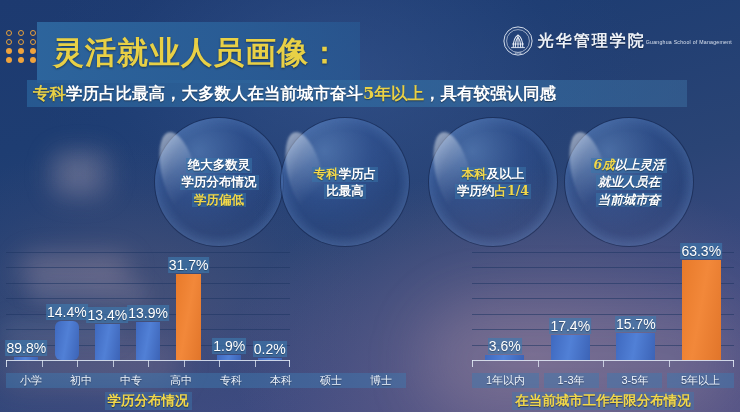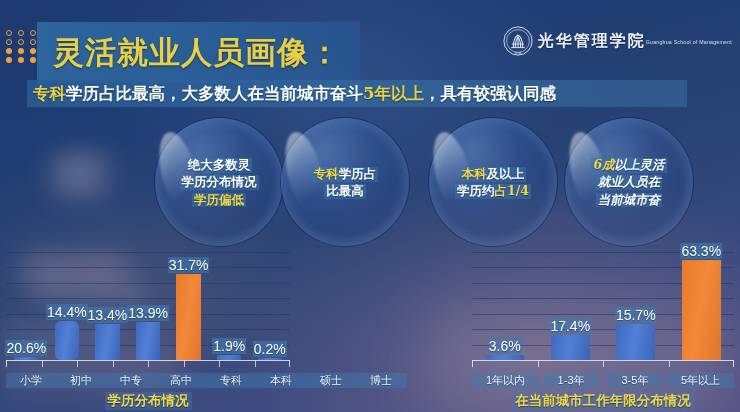--- a/index.html
+++ b/index.html
@@ -234,21 +234,21 @@
         <div class="gridline" style="top: 0px;"></div>
         <div class="gridline" style="top: 15.4286px;"></div>
         <div class="gridline" style="top: 30.8571px;"></div>
         <div class="gridline" style="top: 46.2857px;"></div>
         <div class="gridline" style="top: 61.7143px;"></div>
         <div class="gridline" style="top: 77.1429px;"></div>
         <div class="gridline" style="top: 92.5714px;"></div>
         <div class="bars">
           <div class="bar-cell">
             <div class="bar" style="height: 2.97px;">
-              <div class="bar-label">20.6%</div>
+              <div class="bar-label">89.8%</div>
             </div>
           </div>
           <div class="bar-cell">
             <div class="bar" style="height: 38.88px; border-radius: 6px;">
               <div class="bar-label">14.4%</div>
             </div>
           </div>
           <div class="bar-cell">
             <div class="bar" style="height: 36.18px;">
               <div class="bar-label">13.4%</div>
@@ -315,21 +315,21 @@
             <div class="bar" style="height: 5.184px;">
               <div class="bar-label">3.6%</div>
             </div>
           </div>
           <div class="bar-cell">
             <div class="bar" style="height: 25.056px; text-align: right;">
               <div class="bar-label">17.4%</div>
             </div>
           </div>
           <div class="bar-cell">
-            <div class="bar" style="height: 36px;">
+            <div class="bar" style="height: 27px;">
               <div class="bar-label">15.7%</div>
             </div>
           </div>
           <div class="bar-cell">
             <div class="bar accent" style="height: 100px;">
               <div class="bar-label">63.3%</div>
             </div>
           </div>
         </div>
       </div>

